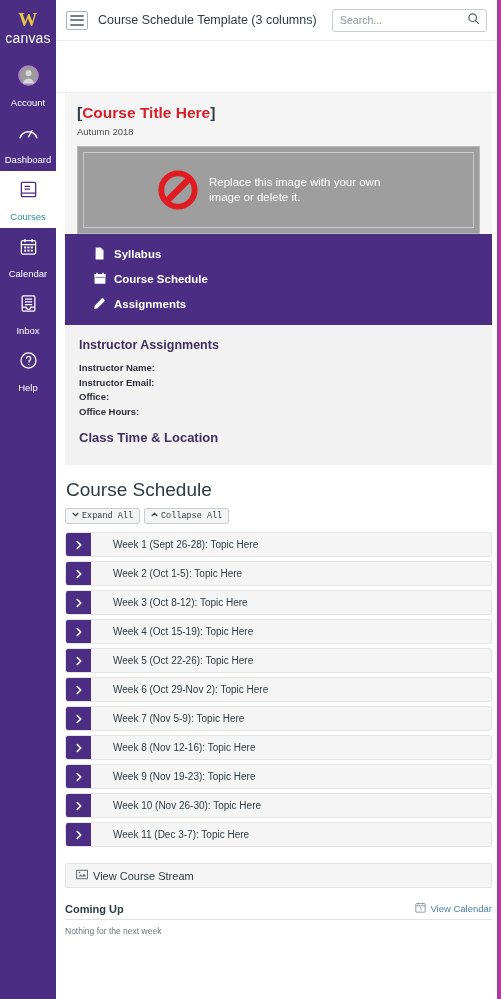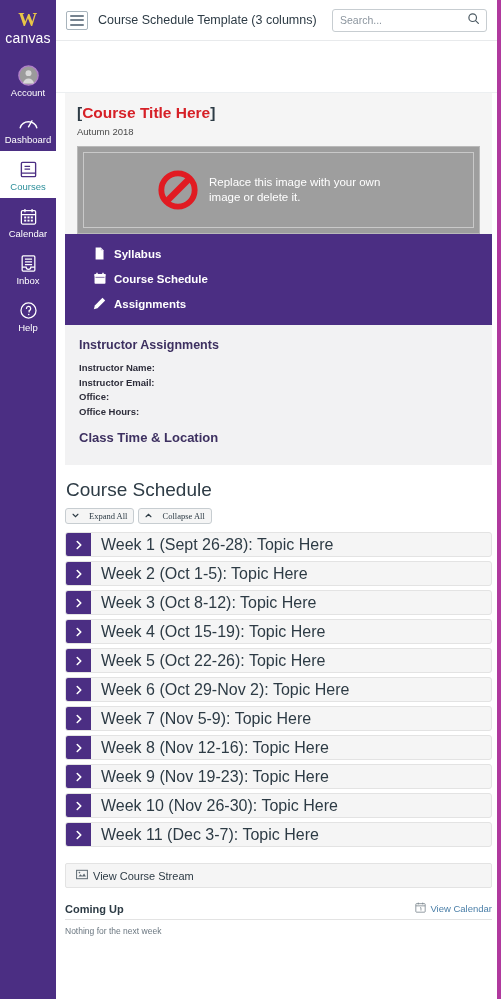--- a/index.html
+++ b/index.html
@@ -23,21 +23,21 @@
     color: #e8c547; font-weight: 700; font-size: 19px;
     font-family: "Liberation Serif", serif; line-height: 20px; letter-spacing: .5px;
   }
   .brand .canvas { color: #fff; font-size: 14px; line-height: 17px; letter-spacing: .2px; }
 
   .navitem {
     display: flex; flex-direction: column; align-items: center; justify-content: center;
     padding: 7px 0 6px; color: #fff; text-decoration: none; cursor: pointer;
   }
   .navitem .ic { height: 22px; display: flex; align-items: center; justify-content: center; }
-  .navitem .lbl { font-size: 9.5px; margin-top: 1px; line-height: 11px; }
+  .navitem .lbl { font-size: 9.5px; margin-top: 11px; line-height: 11px; }
   .navitem.active { background: #fff; }
   .navitem.active .lbl { color: #2d8f9a; }
   .navitem.active .ic svg { stroke: #4b2e83; }
 
   
   .rightedge { position: absolute; top: 0; right: 0; width: 4px; height: 999px; background: #b0399e; z-index: 9; }
 
   
   .main { flex: 1; min-width: 0; display: flex; flex-direction: column; background: #fff; position: relative; border-radius: 26px; }
 
@@ -100,35 +100,35 @@
   
   .instpanel { background: #f2f2f3; padding: 13px 14px 20px; }
   .inst-h { font-size: 12.5px; font-weight: 700; color: #3d3060; margin-bottom: 9px; }
   .inst-line { font-size: 9.5px; font-weight: 700; color: #2d2d3a; line-height: 14.5px; }
   .inst-h2 { font-size: 13px; font-weight: 700; color: #3d3060; margin-top: 11px; }
 
   
   .sched-title { font-size: 19px; color: #2d3b45; font-weight: 400; margin: 14px 0 7px; padding-left: 1px; }
   .btnrow { display: flex; gap: 4px; margin-bottom: 8px; }
   .smallbtn {
-    display: inline-flex; align-items: center; gap: 10px;
+    display: inline-flex; align-items: center; gap: 3px;
     border: 1px solid #c7cdd1; background: #f5f5f5; border-radius: 3px;
     padding: 2px 6px; font-size: 8.5px; color: #2d3b45; cursor: pointer;
-    font-family: Liberation Serif, serif;
+    font-family: Liberation Mono, monospace;
   }
 
   .weekrow {
     display: flex; align-items: stretch; margin-bottom: 4px;
     background: #f5f5f5; border: 1px solid #e3e3e3; border-radius: 3px; overflow: hidden;
   }
   .wk-toggle {
     width: 25px; flex: 0 0 25px; background: #4b2e83;
     display: flex; align-items: center; justify-content: center; cursor: pointer;
   }
-  .wk-label { flex: 1; display: flex; align-items: center; padding: 0 10px; font-size: 16px; color: #2d3b45; }
+  .wk-label { flex: 1; display: flex; align-items: center; padding: 0 22px; font-size: 10px; color: #2d3b45; }
   .weekrow { height: 25px; }
 
   
   .streambar {
     margin-top: 16px; background: #f5f5f5; border: 1px solid #e3e3e3; border-radius: 2px;
     padding: 5px 10px; display: flex; align-items: center; gap: 5px; font-size: 11px; color: #2d3b45; cursor: pointer;
   }
   .comingup { display: flex; align-items: center; justify-content: space-between; margin-top: 14px; padding-bottom: 4px; }
   .cu-title { font-size: 11px; font-weight: 700; color: #2d3b45; }
   .cu-link { display: flex; align-items: center; gap: 4px; font-size: 9.5px; color: #4b7fa8; cursor: pointer; }

